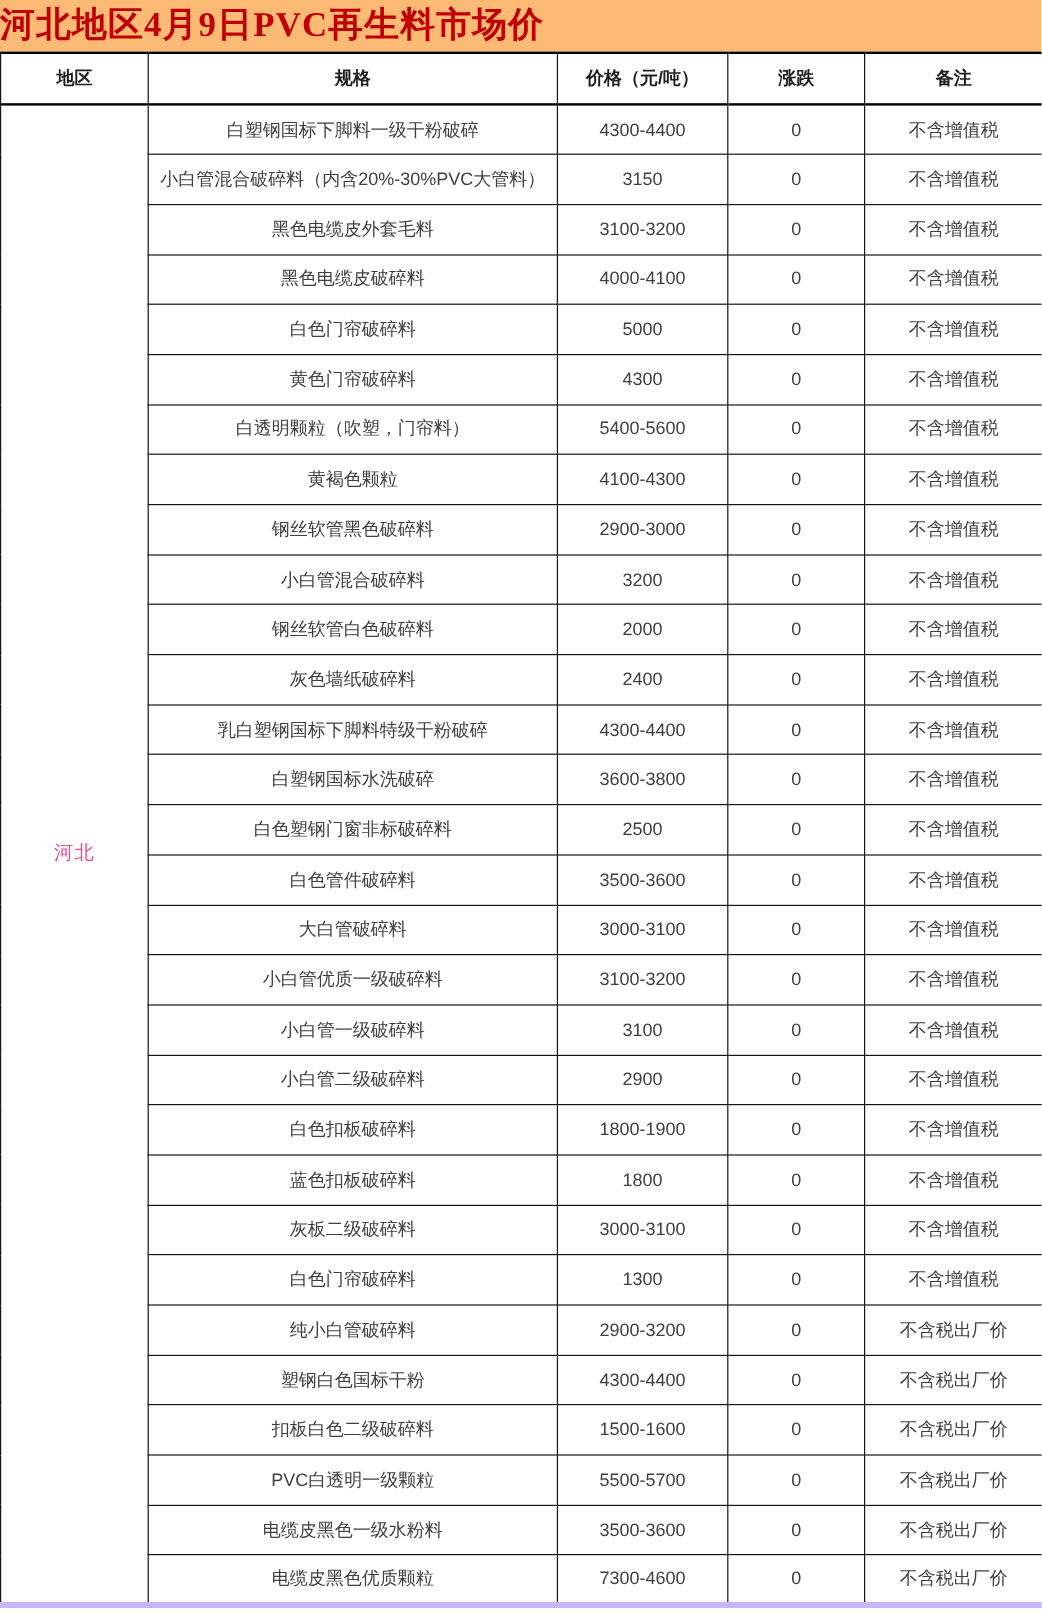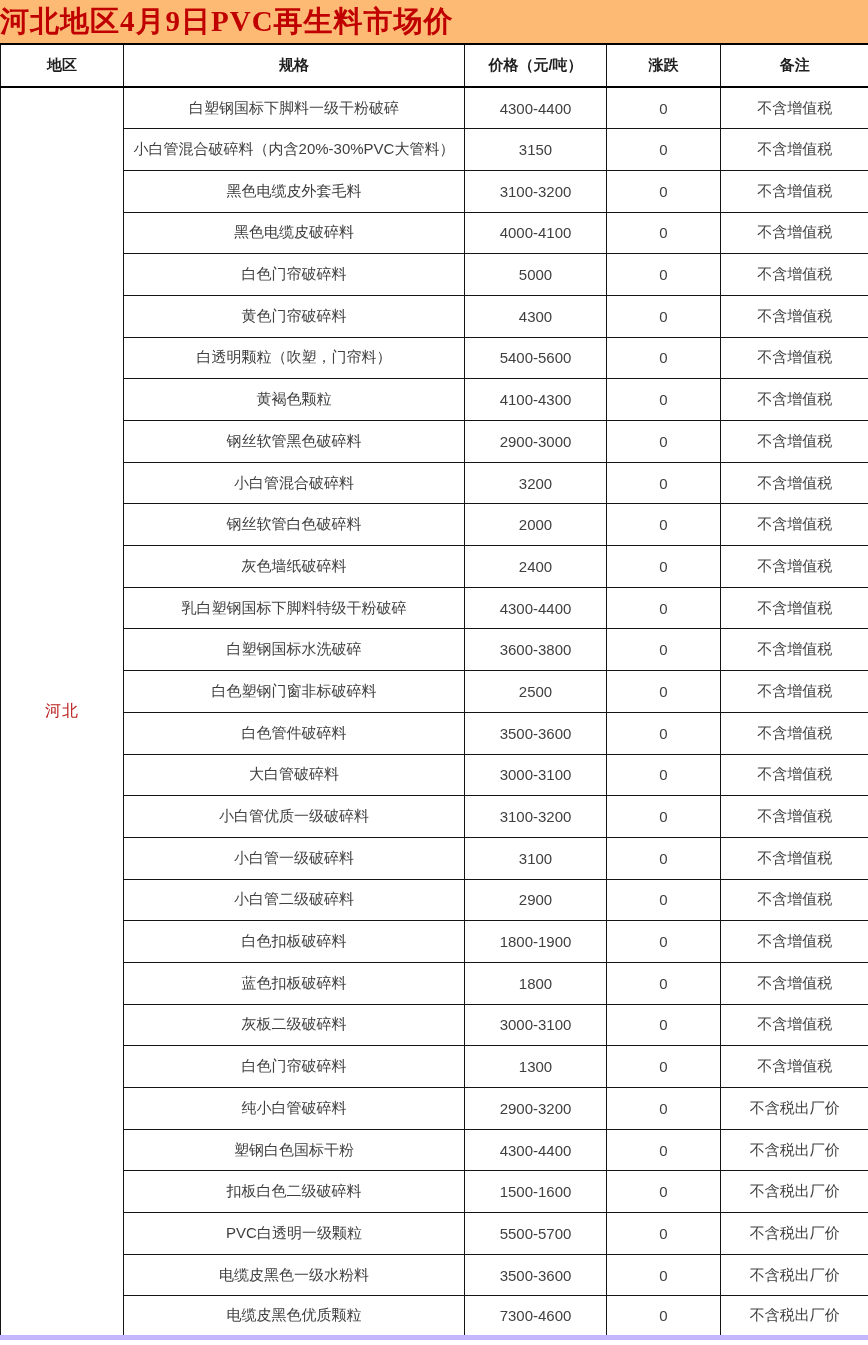--- a/index.html
+++ b/index.html
@@ -67,21 +67,21 @@
     border-bottom: 2px solid #000000;
   }
   .price-table tbody td {
     height: 41.7px;
     font-size: 15px;
     font-weight: normal;
     color: #3f3f3f;
   }
   .price-table td.region {
     font-size: 16px;
-    color: #b91c1c;
+    color: #ec4899;
     letter-spacing: 1px;
   }
 </style>
 </head>
 <body>
 
 <div class="title-bar">
   <h1>河北地区4月9日PVC再生料市场价</h1>
 </div>
 

